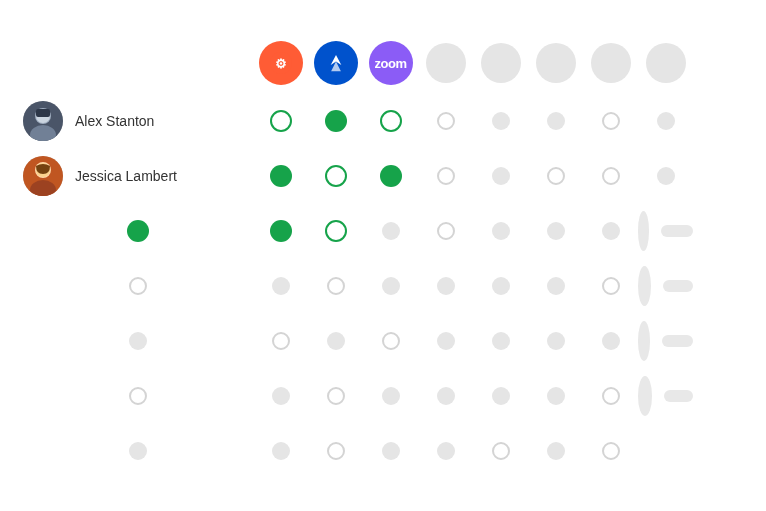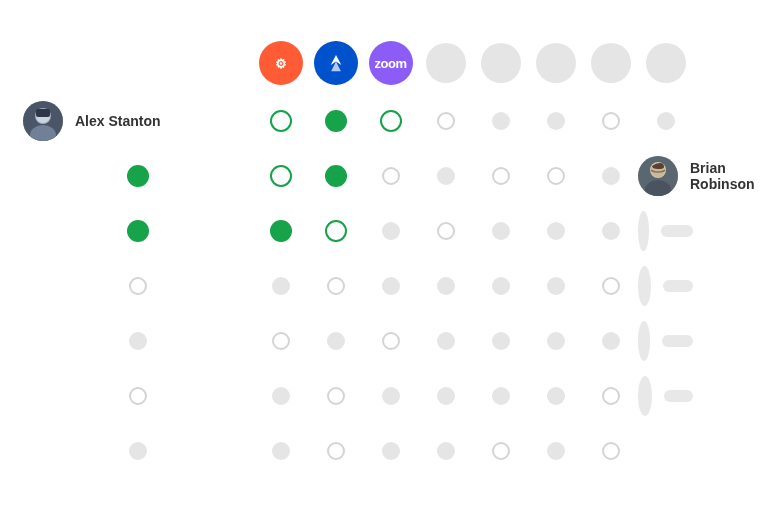--- a/index.html
+++ b/index.html
@@ -68,21 +68,21 @@
       overflow: hidden;
       flex-shrink: 0;
       background: #ccc;
       display: flex;
       align-items: center;
       justify-content: center;
     }
     .avatar svg { width: 40px; height: 40px; }
     .name-text {
       font-size: 14px;
-      font-weight: 700;
+      font-weight: 400;
       color: #333;
     }
 
     
     .circle-filled {
       width: 22px;
       height: 22px;
       border-radius: 50%;
       background: #1db954;
     }
@@ -206,58 +206,57 @@
     <div class="row-cell">
       <div class="circle-dot small"></div>
     </div>
     <div class="row-cell">
       <div class="circle-outline gray" style="width:18px;height:18px;"></div>
     </div>
     <div class="row-cell">
       <div class="circle-dot small"></div>
     </div>
 
-    <div class="row-cell">
-      <div class="circle-filled green"></div>
-    </div>
-    <div class="row-cell">
-      <div class="circle-outline"></div>
-    </div>
-    <div class="row-cell">
-      <div class="circle-filled green"></div>
-    </div>
-    <div class="row-cell">
-      <div class="circle-outline gray" style="width:18px;height:18px;"></div>
-    </div>
-    <div class="row-cell">
-      <div class="circle-dot small"></div>
-    </div>
-    <div class="row-cell">
-      <div class="circle-outline gray" style="width:18px;height:18px;"></div>
-    </div>
-    <div class="row-cell">
-      <div class="circle-outline gray" style="width:18px;height:18px;"></div>
-    </div>
-    <div class="row-cell">
-      <div class="circle-dot small"></div>
-    </div>
-
     <div class="row-cell name-col">
       <div class="avatar">
         <svg viewBox="0 0 40 40" xmlns="http://www.w3.org/2000/svg">
-          <rect width="40" height="40" fill="#5a6670"></rect>
-          <circle cx="20" cy="14" r="8" fill="#d4c5b0"></circle>
-          <ellipse cx="20" cy="34" rx="13" ry="10" fill="#4a5460"></ellipse>
-          <circle cx="20" cy="14" r="7" fill="#c8b99a"></circle>
-          <path d="M14 10 Q18 7 22 7 Q26 7 26 11 Q26 13 20 13 Q14 13 14 10Z" fill="#5a4030"></path>
-          <path d="M13 14 Q15 16 20 16 Q25 16 27 14" stroke="#8a6a50" stroke-width="1.5" fill="none"></path>
+          <rect width="40" height="40" fill="#c05621"></rect>
+          <circle cx="20" cy="14" r="8" fill="#fed7aa"></circle>
+          <ellipse cx="20" cy="34" rx="13" ry="10" fill="#9c4221"></ellipse>
+          <circle cx="20" cy="14" r="7" fill="#fbd38d"></circle>
+          <path d="M13 10 Q20 6 27 10 Q27 18 20 18 Q13 18 13 10Z" fill="#744210"></path>
         </svg>
       </div>
-      <span class="name-text">Brian Robinson</span>
-    </div>
+      <span class="name-text">Jessica Lambert</span>
+    </div>
+    <div class="row-cell">
+      <div class="circle-filled green"></div>
+    </div>
+    <div class="row-cell">
+      <div class="circle-outline"></div>
+    </div>
+    <div class="row-cell">
+      <div class="circle-filled green"></div>
+    </div>
+    <div class="row-cell">
+      <div class="circle-outline gray" style="width:18px;height:18px;"></div>
+    </div>
+    <div class="row-cell">
+      <div class="circle-dot small"></div>
+    </div>
+    <div class="row-cell">
+      <div class="circle-outline gray" style="width:18px;height:18px;"></div>
+    </div>
+    <div class="row-cell">
+      <div class="circle-outline gray" style="width:18px;height:18px;"></div>
+    </div>
+    <div class="row-cell">
+      <div class="circle-dot small"></div>
+    </div>
+
     <div class="row-cell">
       <div class="circle-filled green"></div>
     </div>
     <div class="row-cell">
       <div class="circle-filled green"></div>
     </div>
     <div class="row-cell">
       <div class="circle-outline"></div>
     </div>
     <div class="row-cell">

